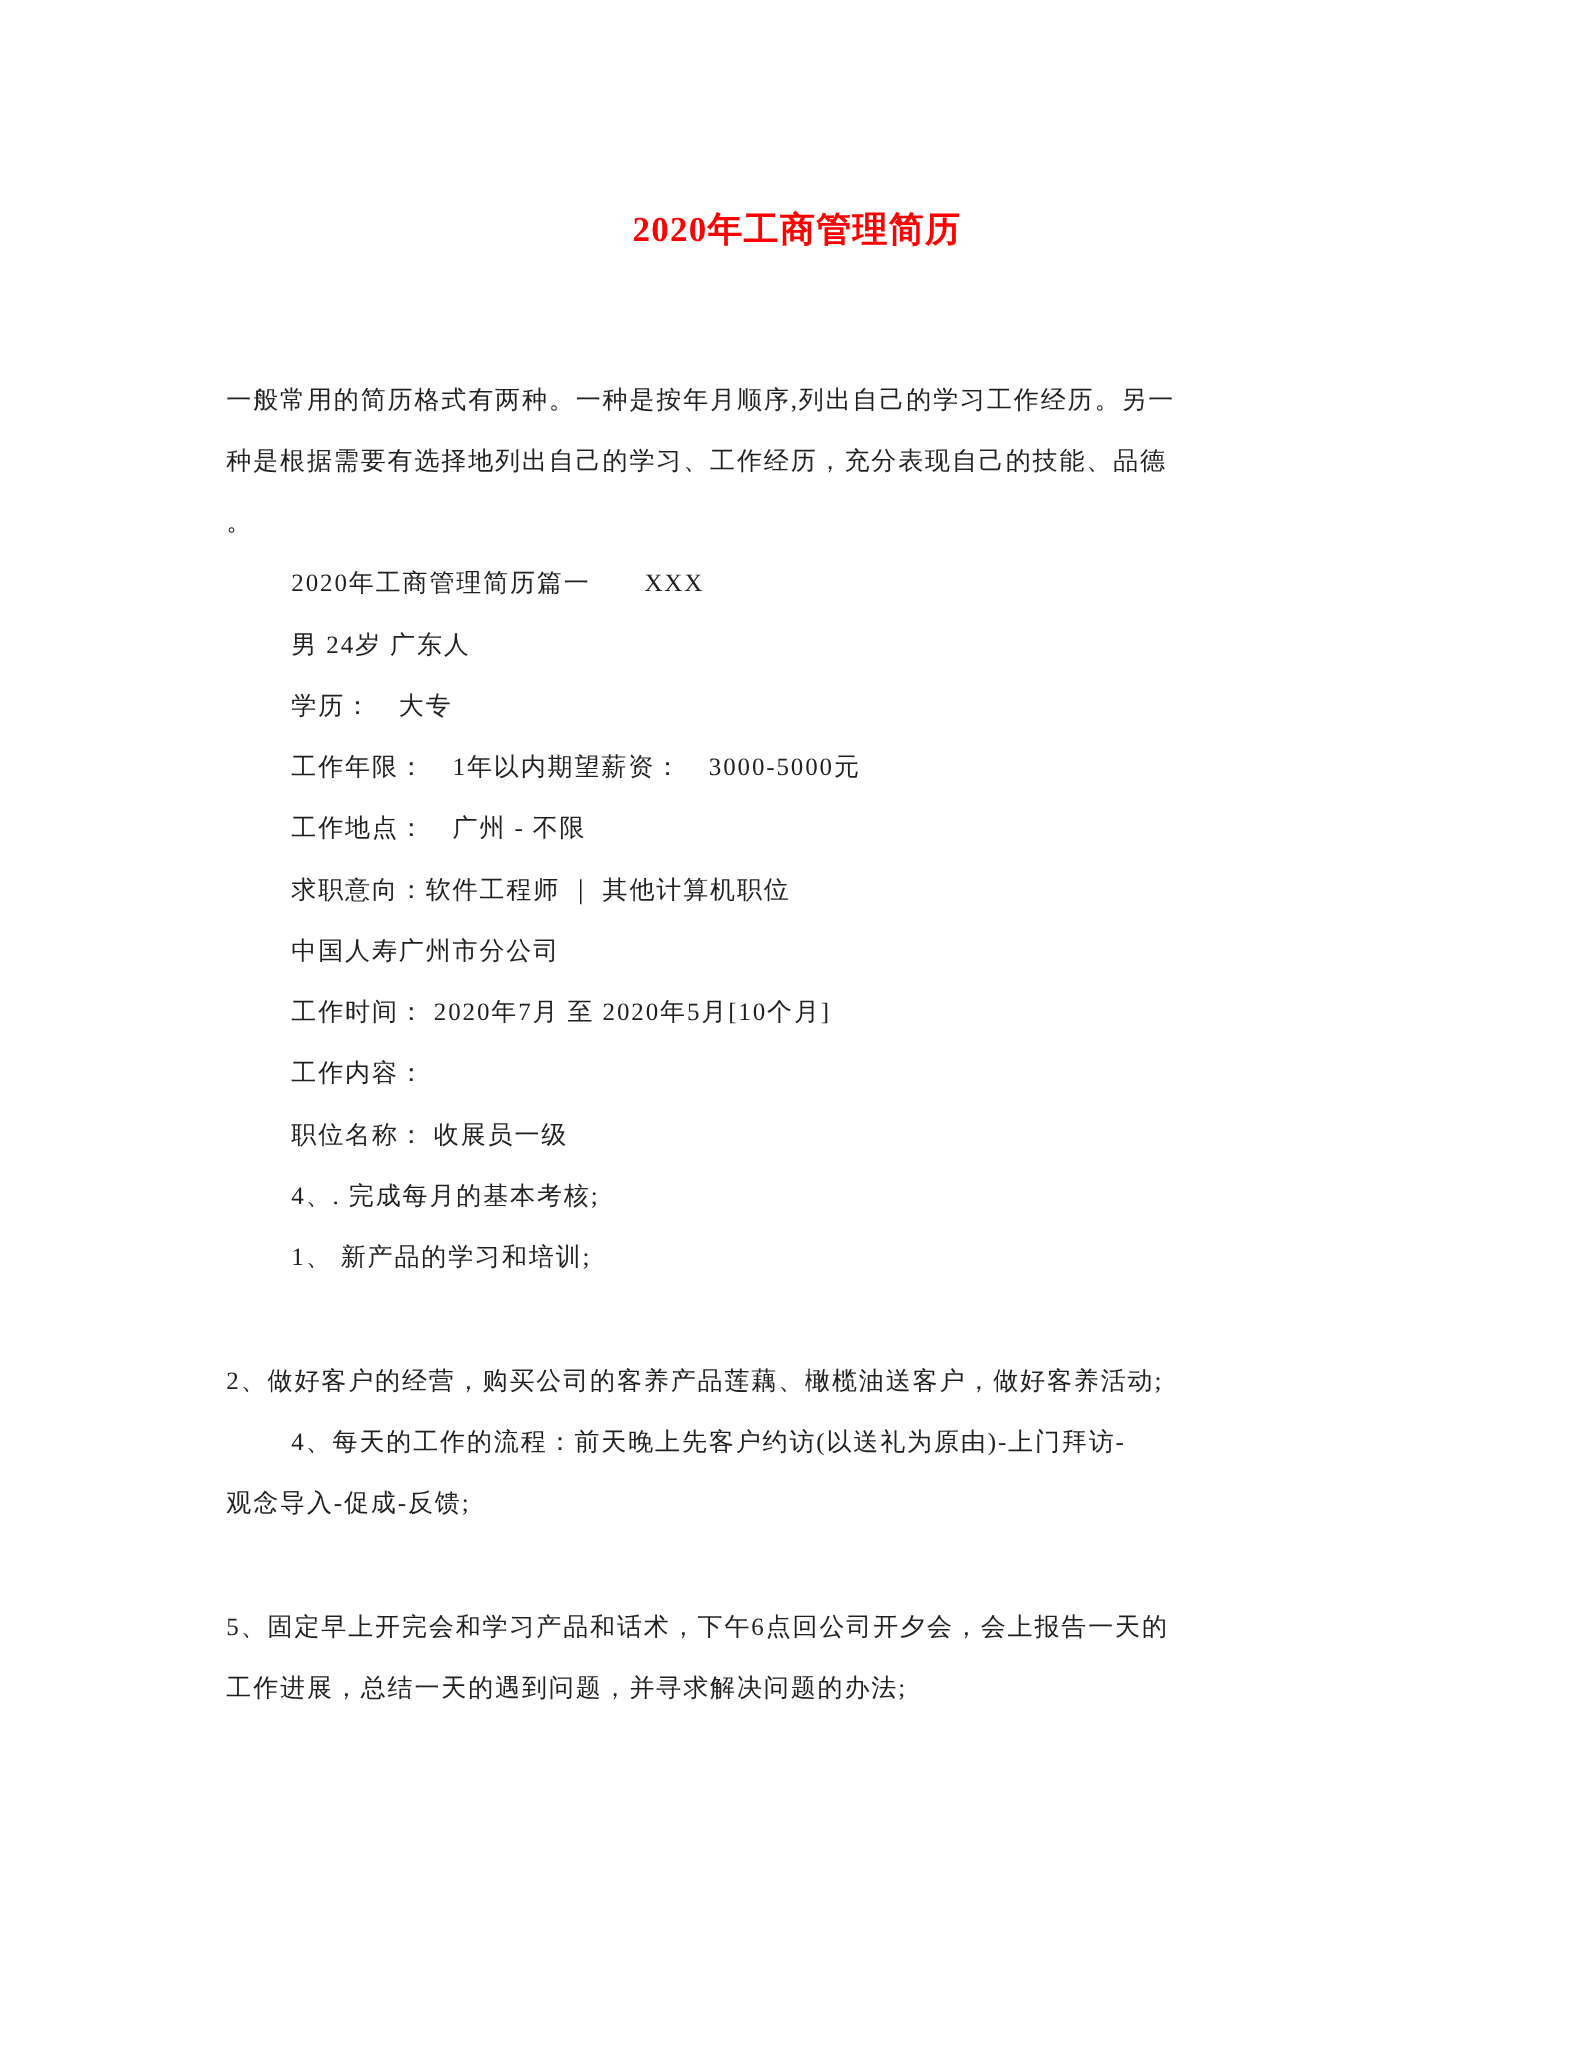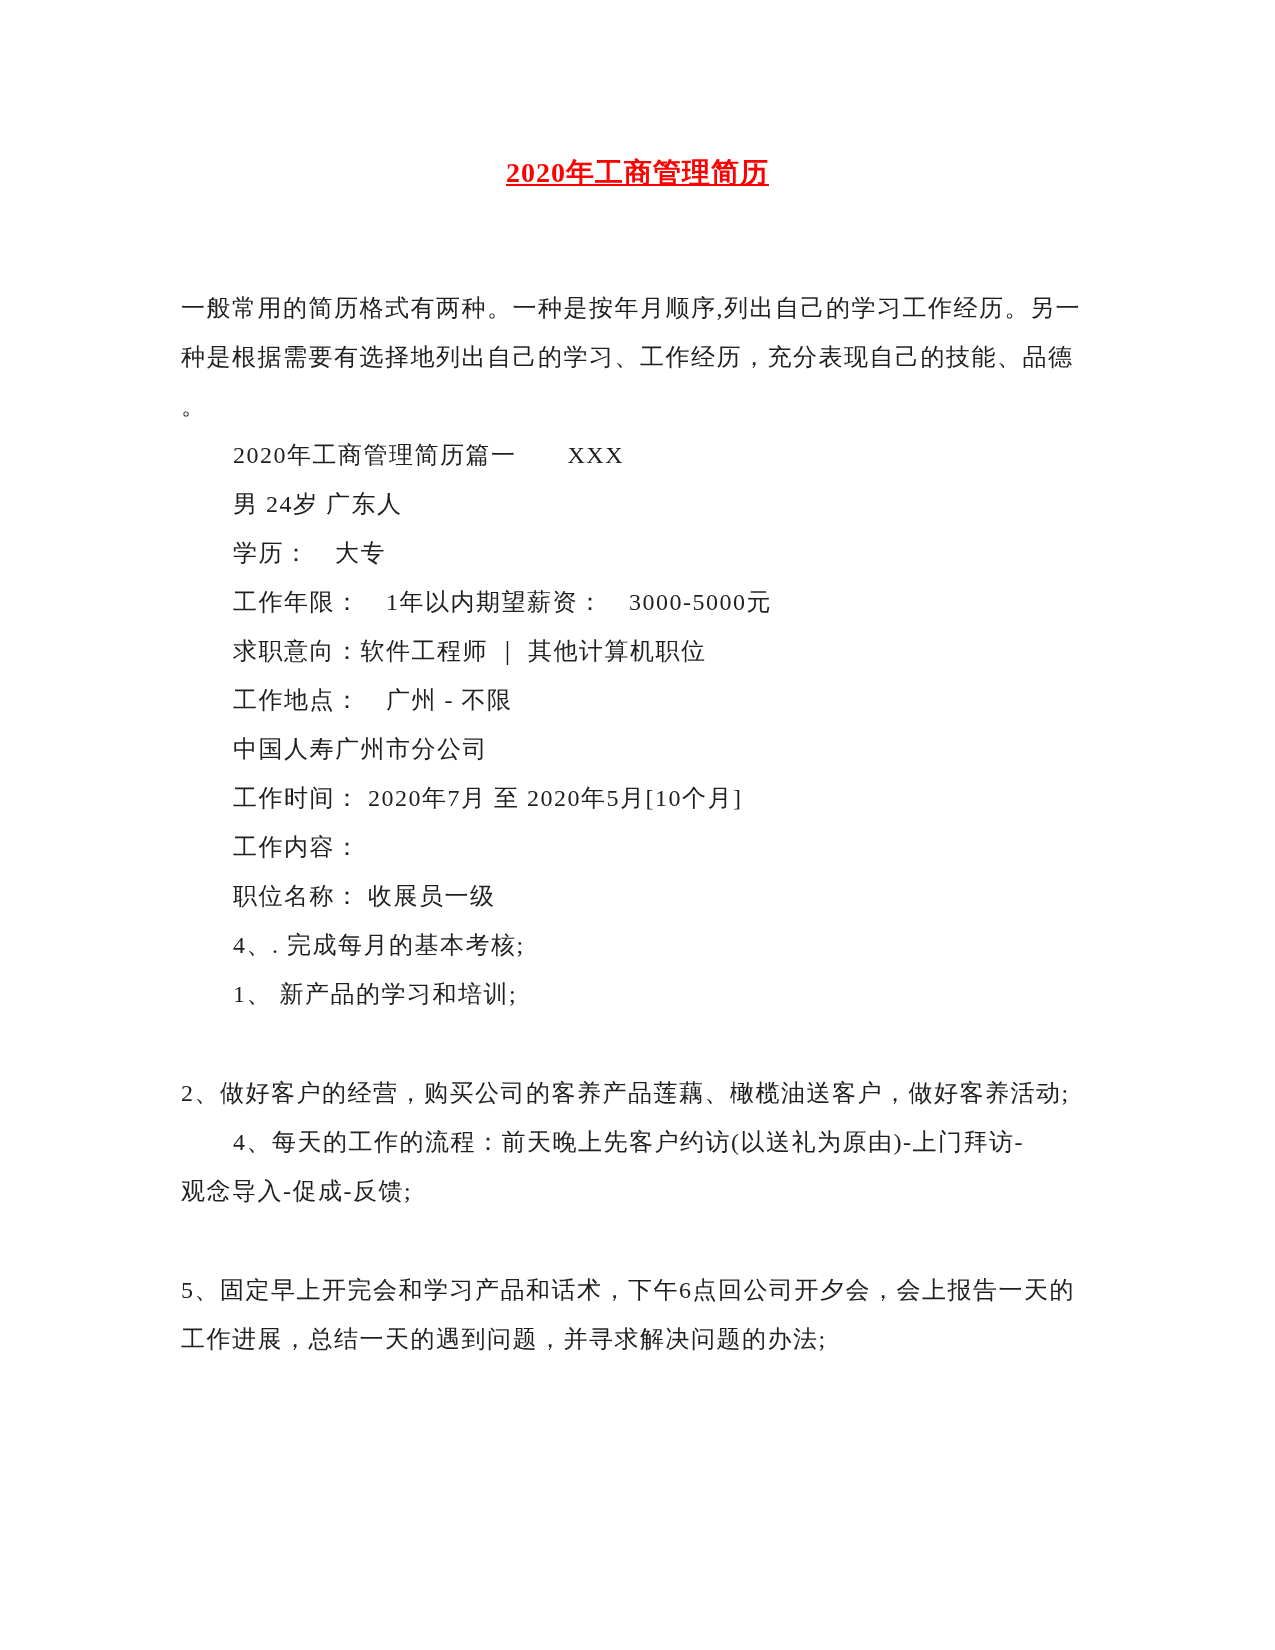--- a/index.html
+++ b/index.html
@@ -10,33 +10,32 @@
   .page {
     position: relative;
     width: 1275px;
     height: 1650px;
     background: #ffffff;
     overflow: hidden;
     font-family: "Liberation Serif", "DejaVu Serif", serif;
     color: #1f1f1f;
   }
   .doc-title {
-    margin: 0;
+    margin: 12px;
     padding-top: 153px;
     text-align: center;
     font-size: 28px;
     line-height: 40px;
     font-weight: bold;
     color: #ff0000;
     letter-spacing: 1px;
-    text-decoration: underline;
   }
   .content {
     margin: 91px 178px 0 181px;
-    font-size: 24px;
+    font-size: 20px;
     letter-spacing: 1.5px;
   }
   .line {
     min-height: 49px;
     line-height: 49px;
     white-space: pre-wrap;
   }
   .indent {
     padding-left: 52px;
   }
@@ -51,22 +50,22 @@
   <h1 class="doc-title">2020年工商管理简历</h1>
 
   <div class="content">
     <div class="line">一般常用的简历格式有两种。一种是按年月顺序,列出自己的学习工作经历。另一</div>
     <div class="line">种是根据需要有选择地列出自己的学习、工作经历，充分表现自己的技能、品德</div>
     <div class="line">。</div>
     <div class="line indent">2020年工商管理简历篇一　　XXX</div>
     <div class="line indent">男 24岁 广东人</div>
     <div class="line indent">学历：　大专</div>
     <div class="line indent">工作年限：　1年以内期望薪资：　3000-5000元</div>
+    <div class="line indent">工作地点：　广州 - 不限</div>
     <div class="line indent">求职意向：软件工程师 ｜ 其他计算机职位</div>
-    <div class="line indent">工作地点：　广州 - 不限</div>
     <div class="line indent">中国人寿广州市分公司</div>
     <div class="line indent">工作时间： 2020年7月 至 2020年5月[10个月]</div>
     <div class="line indent">工作内容：</div>
     <div class="line indent">职位名称： 收展员一级</div>
     <div class="line indent">4、. 完成每月的基本考核;</div>
     <div class="line indent">1、 新产品的学习和培训;</div>
     <div class="line gap">2、做好客户的经营，购买公司的客养产品莲藕、橄榄油送客户，做好客养活动;</div>
     <div class="line indent">4、每天的工作的流程：前天晚上先客户约访(以送礼为原由)-上门拜访-</div>
     <div class="line">观念导入-促成-反馈;</div>
     <div class="line gap">5、固定早上开完会和学习产品和话术，下午6点回公司开夕会，会上报告一天的</div>

